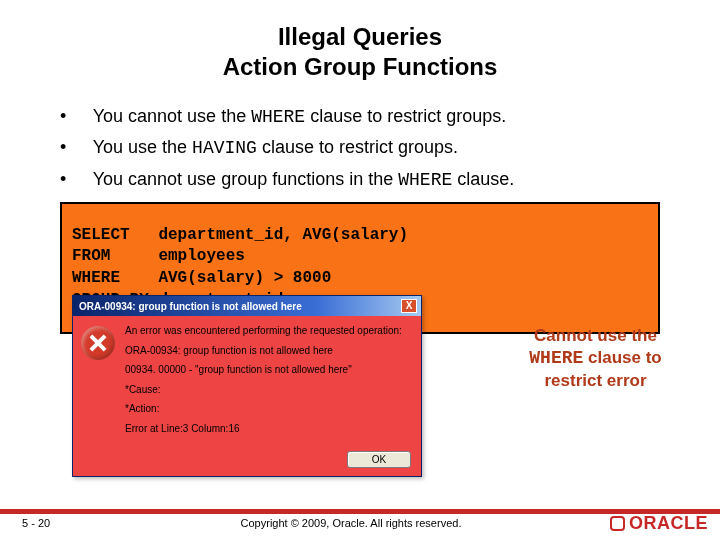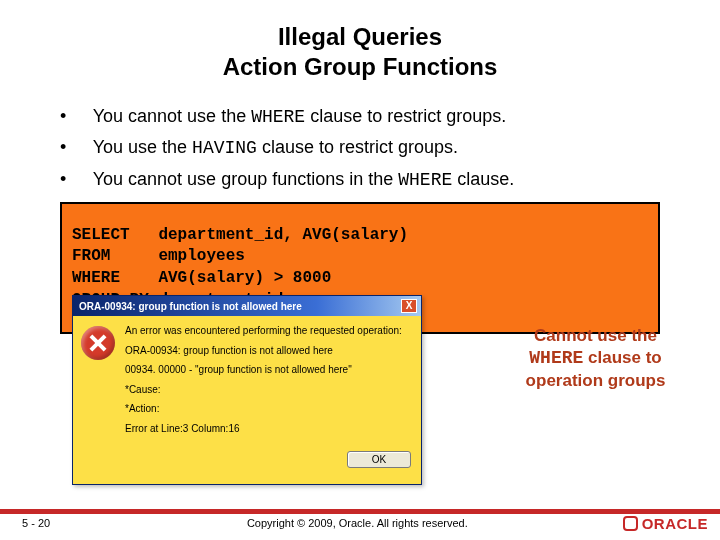--- a/index.html
+++ b/index.html
@@ -22,21 +22,21 @@
     white-space: pre;
   }
   .dialog-wrap {
     position: absolute;
     left: 72px;
     top: 295px;
     width: 350px;
     border: 1px solid #0a246a;
     font-family: Tahoma, Arial, sans-serif;
     font-size: 10px;
-    background: #fde047;
+    background: #ef4444;
     box-shadow: 2px 2px 4px rgba(0,0,0,0.25);
   }
   .dlg-title {
     background: linear-gradient(to right, #0a246a, #3a6ed5 70%, #a6caf0);
     color: #fff;
     font-weight: bold;
     padding: 3px 4px 3px 6px;
     display: flex;
     align-items: center;
     justify-content: space-between;
@@ -59,21 +59,21 @@
     box-shadow: inset -2px -2px 4px rgba(0,0,0,0.25), inset 2px 2px 4px rgba(255,255,255,0.4);
   }
   .dlg-icon::before, .dlg-icon::after {
     content: ""; position: absolute; left: 7px; top: 15px;
     width: 20px; height: 4px; background: #fff;
   }
   .dlg-icon::before { transform: rotate(45deg); }
   .dlg-icon::after  { transform: rotate(-45deg); }
   .dlg-text { font-size: 10px; color: #000; line-height: 1.35; }
   .dlg-text p { margin-bottom: 6px; }
-  .dlg-buttons { text-align: right; padding: 2px 10px 16px 0; }
+  .dlg-buttons { text-align: right; padding: 2px 10px 8px 0; }
   .dlg-ok {
     display: inline-block;
     min-width: 64px;
     padding: 2px 10px;
     font-size: 10px;
     background: #ece9d8;
     border: 1px solid #7a7a7a;
     border-radius: 3px;
     box-shadow: inset 1px 1px 0 #fff;
     text-align: center;
@@ -97,21 +97,21 @@
   .footer {
     position: absolute; left: 0; bottom: 0;
     width: 100%; height: 34px;
     display: flex; align-items: center; justify-content: space-between;
     padding: 0 12px 0 22px;
     font-size: 11px;
   }
   .footer .page { width: 70px; }
   .footer .copy { flex: 1; text-align: center; }
   .footer .logo {
-    color: #c62828; font-weight: bold; font-size: 15px;
+    color: #c62828; font-weight: bold; font-size: 18px;
     letter-spacing: 0.5px; font-family: Arial, sans-serif;
     display: flex; align-items: center;
   }
   .footer .logo .ologo {
     width: 15px; height: 15px; border: 2.5px solid #c62828;
     border-radius: 4px; margin-right: 4px;
   }
 </style>
 </head>
 <body>
@@ -157,21 +157,21 @@
       </div>
     </div>
     <div class="dlg-buttons">
       <span class="dlg-ok">OK</span>
     </div>
   </div>
 
   <div class="callout">
     <span>Cannot use the</span><br>
     <span class="mono">WHERE</span><span> clause to</span><br>
-    <span>operation groups</span>
+    <span>restrict error</span>
   </div>
 
   <div class="footer-bar"></div>
   <div class="footer">
     <span class="page">5 - 20</span>
     <span class="copy">Copyright © 2009, Oracle. All rights reserved.</span>
     <span class="logo">
       <span class="ologo"></span>
       <span>ORACLE</span>
     </span>

